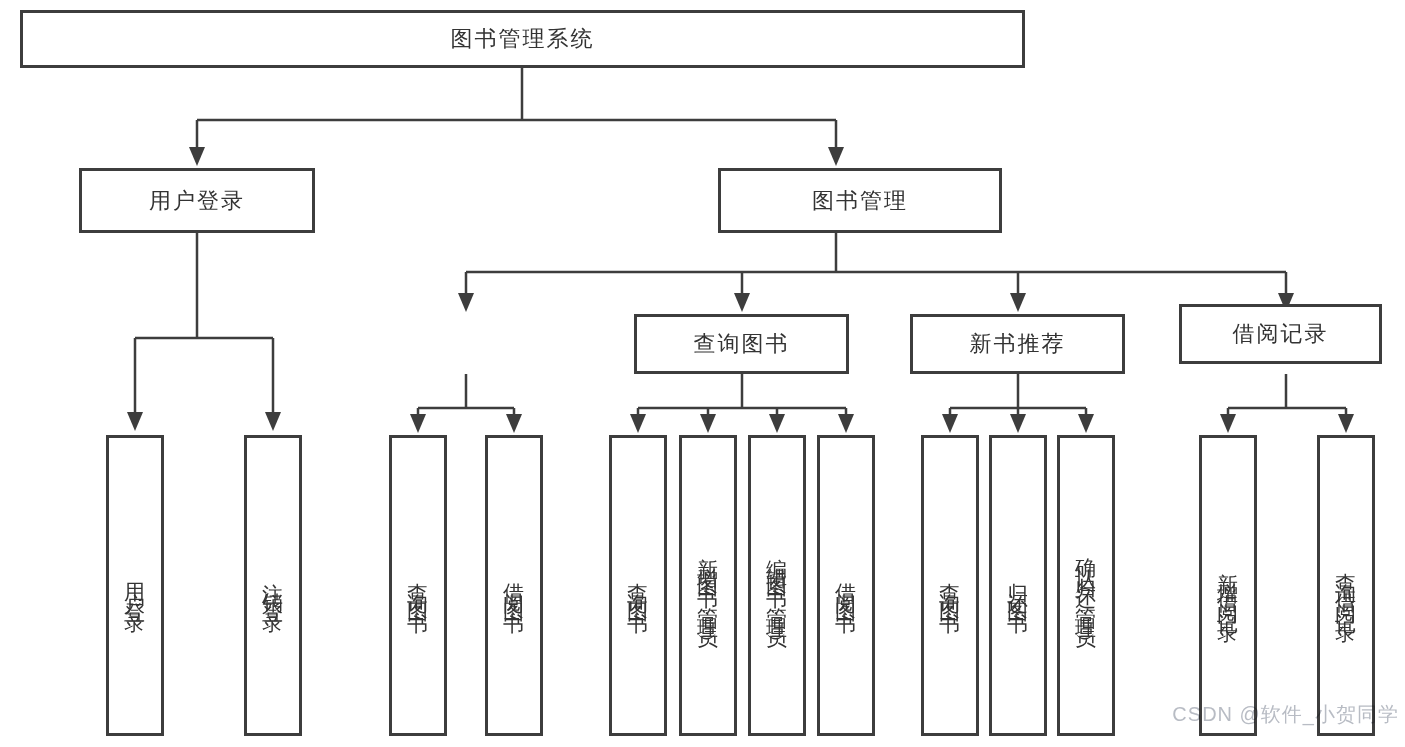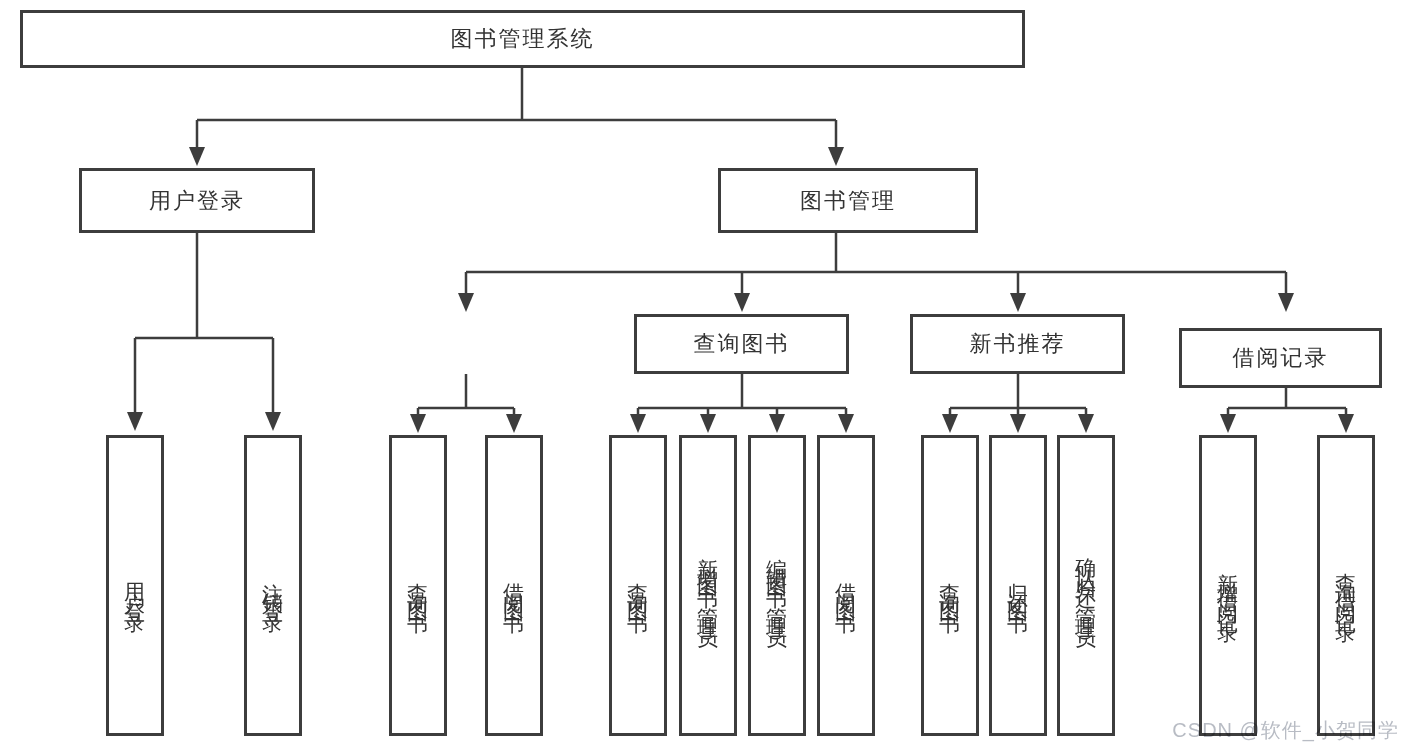--- a/index.html
+++ b/index.html
@@ -53,21 +53,21 @@
   .leaf span {
     writing-mode:vertical-rl;
     text-orientation:mixed;
     font-size:21px;
     letter-spacing:10px;
     line-height:1.1;
     color:var(--text-color);
   }
   .watermark {
     position:absolute;
-    right:6px; bottom:3px;
+    right:6px; bottom:19px;
     font-size:20px;
     letter-spacing:1px;
     color:var(--watermark-color);
     mix-blend-mode:multiply;
     white-space:nowrap;
   }
 </style>
 </head>
 <body>
 
@@ -112,25 +112,25 @@
     <g>
       <path d="M1286 374 V408 M1228 408 H1346 M1228 408 V416 M1346 408 V416"></path>
       <polygon points="1220,414 1236,414 1228,433"></polygon>
       <polygon points="1338,414 1354,414 1346,433"></polygon>
     </g>
   </svg>
 
   <div class="hbox" style="left:20px;top:10px;width:1005px;height:58px">图书管理系统</div>
 
   <div class="hbox" style="left:79px;top:168px;width:236px;height:65px">用户登录</div>
-  <div class="hbox" style="left:718px;top:168px;width:260px;height:65px">图书管理</div>
+  <div class="hbox" style="left:718px;top:168px;width:284px;height:65px">图书管理</div>
 
   <div class="hbox" style="left:634px;top:314px;width:215px;height:60px">查询图书</div>
   <div class="hbox" style="left:910px;top:314px;width:215px;height:60px">新书推荐</div>
-  <div class="hbox" style="left:1179px;top:328px;width:203px;height:60px">借阅记录</div>
+  <div class="hbox" style="left:1179px;top:304px;width:203px;height:60px">借阅记录</div>
 
   <div class="leaf" style="left:106px;top:435px;width:58px;height:301px">
     <span>用户登录</span>
   </div>
   <div class="leaf" style="left:244px;top:435px;width:58px;height:301px">
     <span>注销登录</span>
   </div>
 
   <div class="leaf" style="left:389px;top:435px;width:58px;height:301px">
     <span>查询图书</span>

